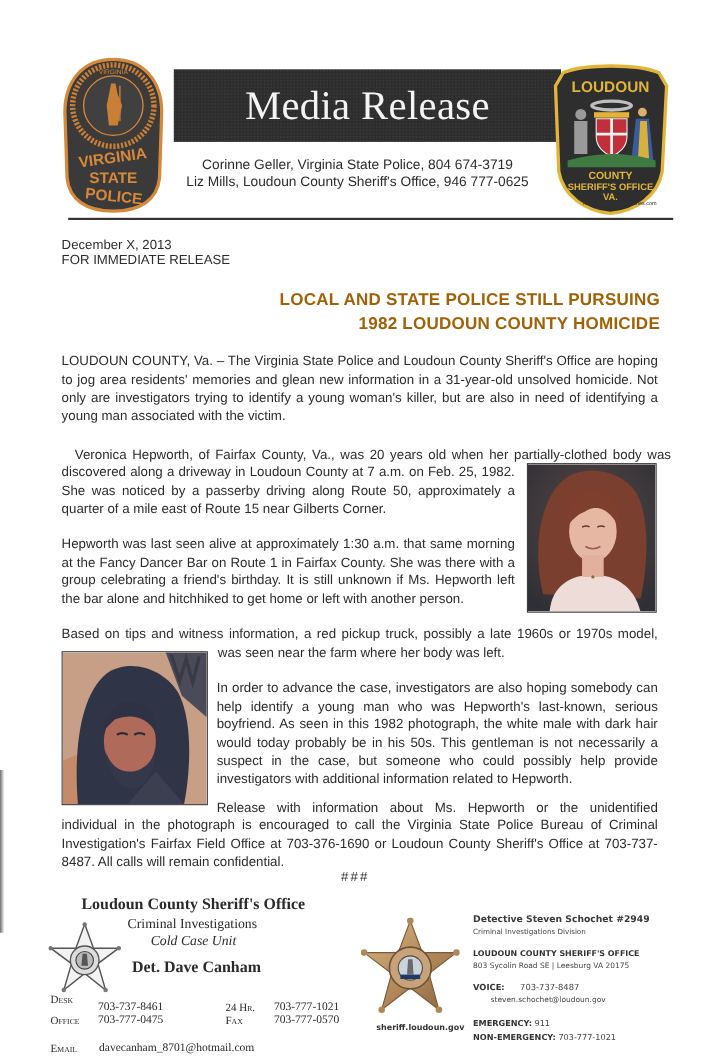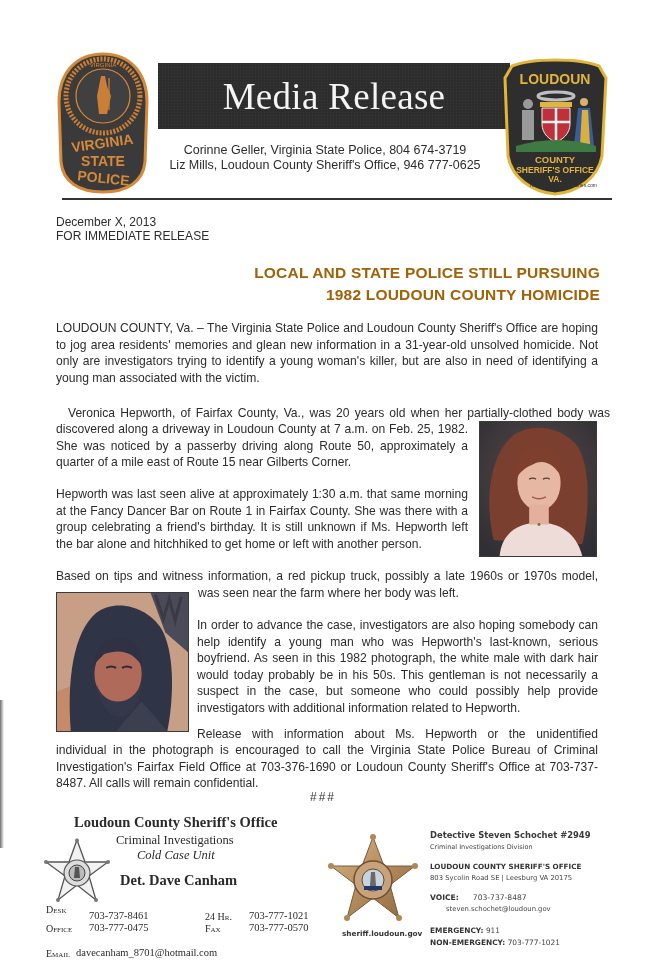--- a/index.html
+++ b/index.html
@@ -195,21 +195,21 @@
   </svg>
   <div class="cl-row" style="left:6px; top:96px;"><span class="sc">Desk</span></div>
   <div class="cl-row" style="left:49px; top:102px;">703-737-8461</div>
   <div class="cl-row" style="left:6px; top:115px;"><span class="sc">Office</span></div>
   <div class="cl-row" style="left:49px; top:114px;">703-777-0475</div>
   <div class="cl-row" style="left:165px; top:103px;"><span class="sc">24 Hr.</span></div>
   <div class="cl-row" style="left:209px; top:102px;">703-777-1021</div>
   <div class="cl-row" style="left:165px; top:115px;"><span class="sc">Fax</span></div>
   <div class="cl-row" style="left:209px; top:114px;">703-777-0570</div>
   <div class="cl-row" style="left:6px; top:140px;"><span class="sc">Email</span></div>
-  <div class="cl-row" style="left:36px; top:139px;">davecanham_8701@hotmail.com</div>
+  <div class="cl-row" style="left:50px; top:139px;">davecanham_8701@hotmail.com</div>
 </div>
 
 <div class="card-right">
   <svg class="cr-star" viewBox="0 0 90 88">
     <defs>
       <linearGradient id="gold" x1="0" y1="0" x2="1" y2="1">
         <stop offset="0" stop-color="#d7b78a"></stop>
           <stop offset="0.5" stop-color="#b58c5c"></stop>
           <stop offset="1" stop-color="#8a6640"></stop>
       </linearGradient>

